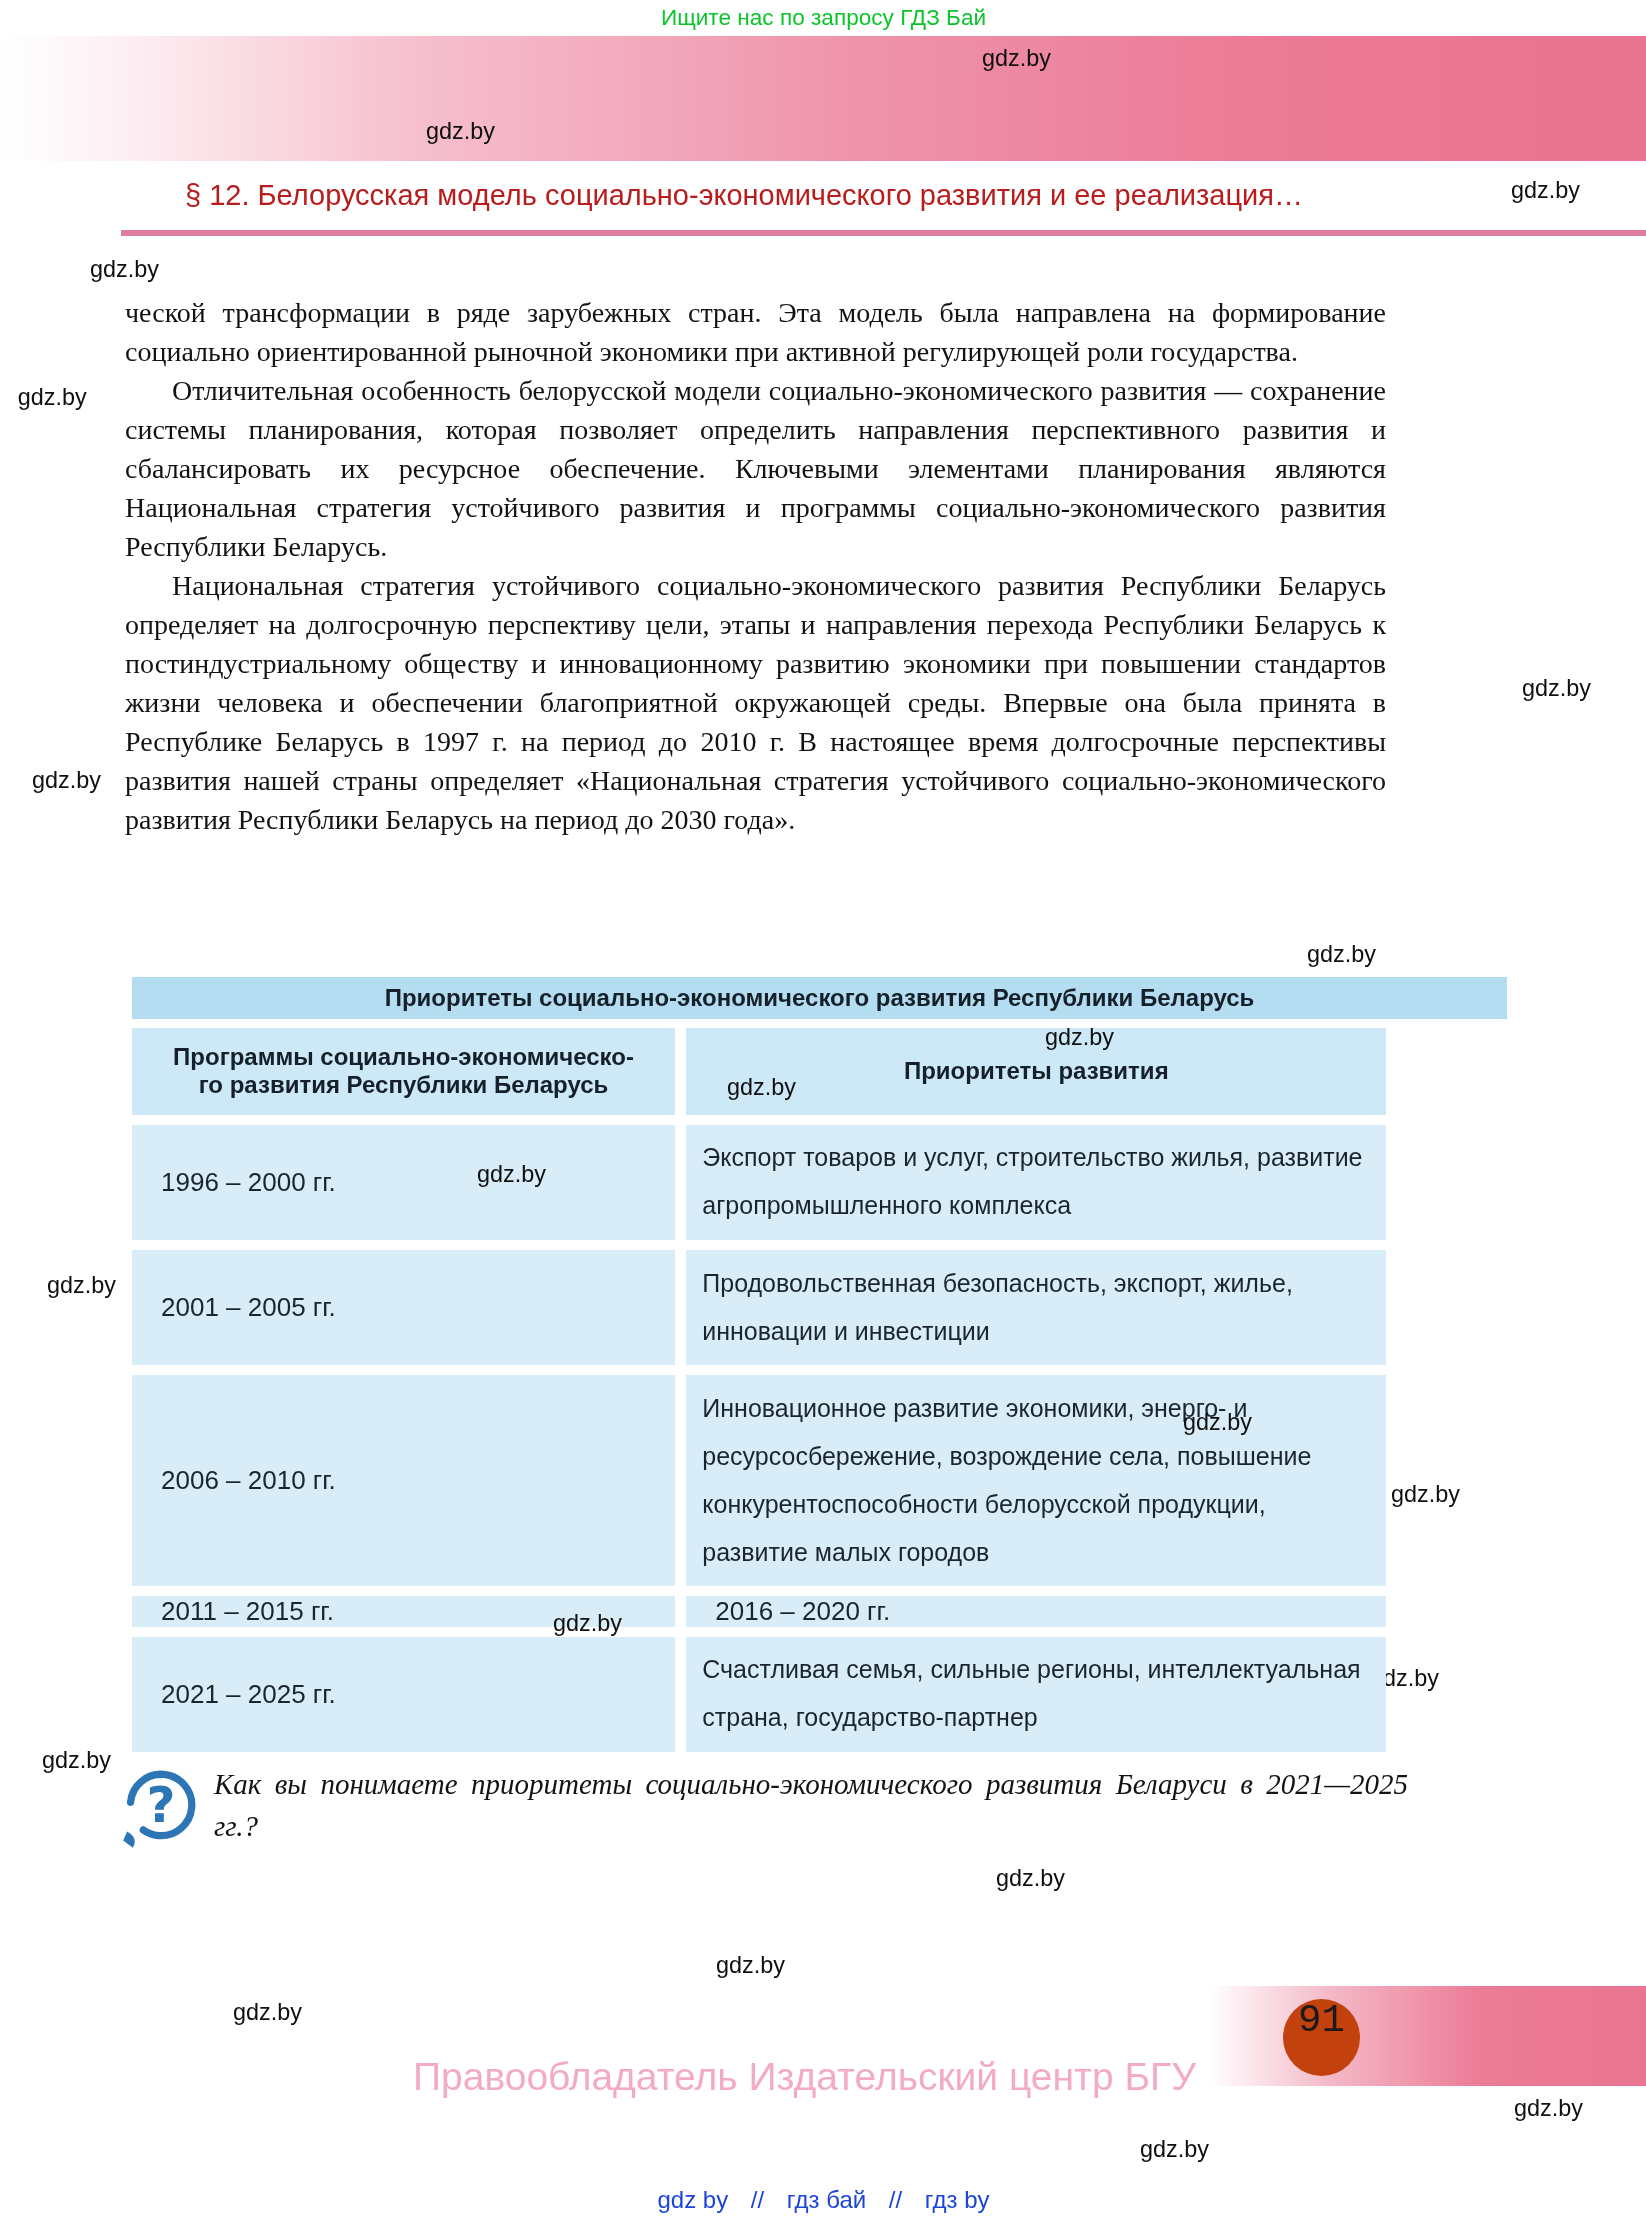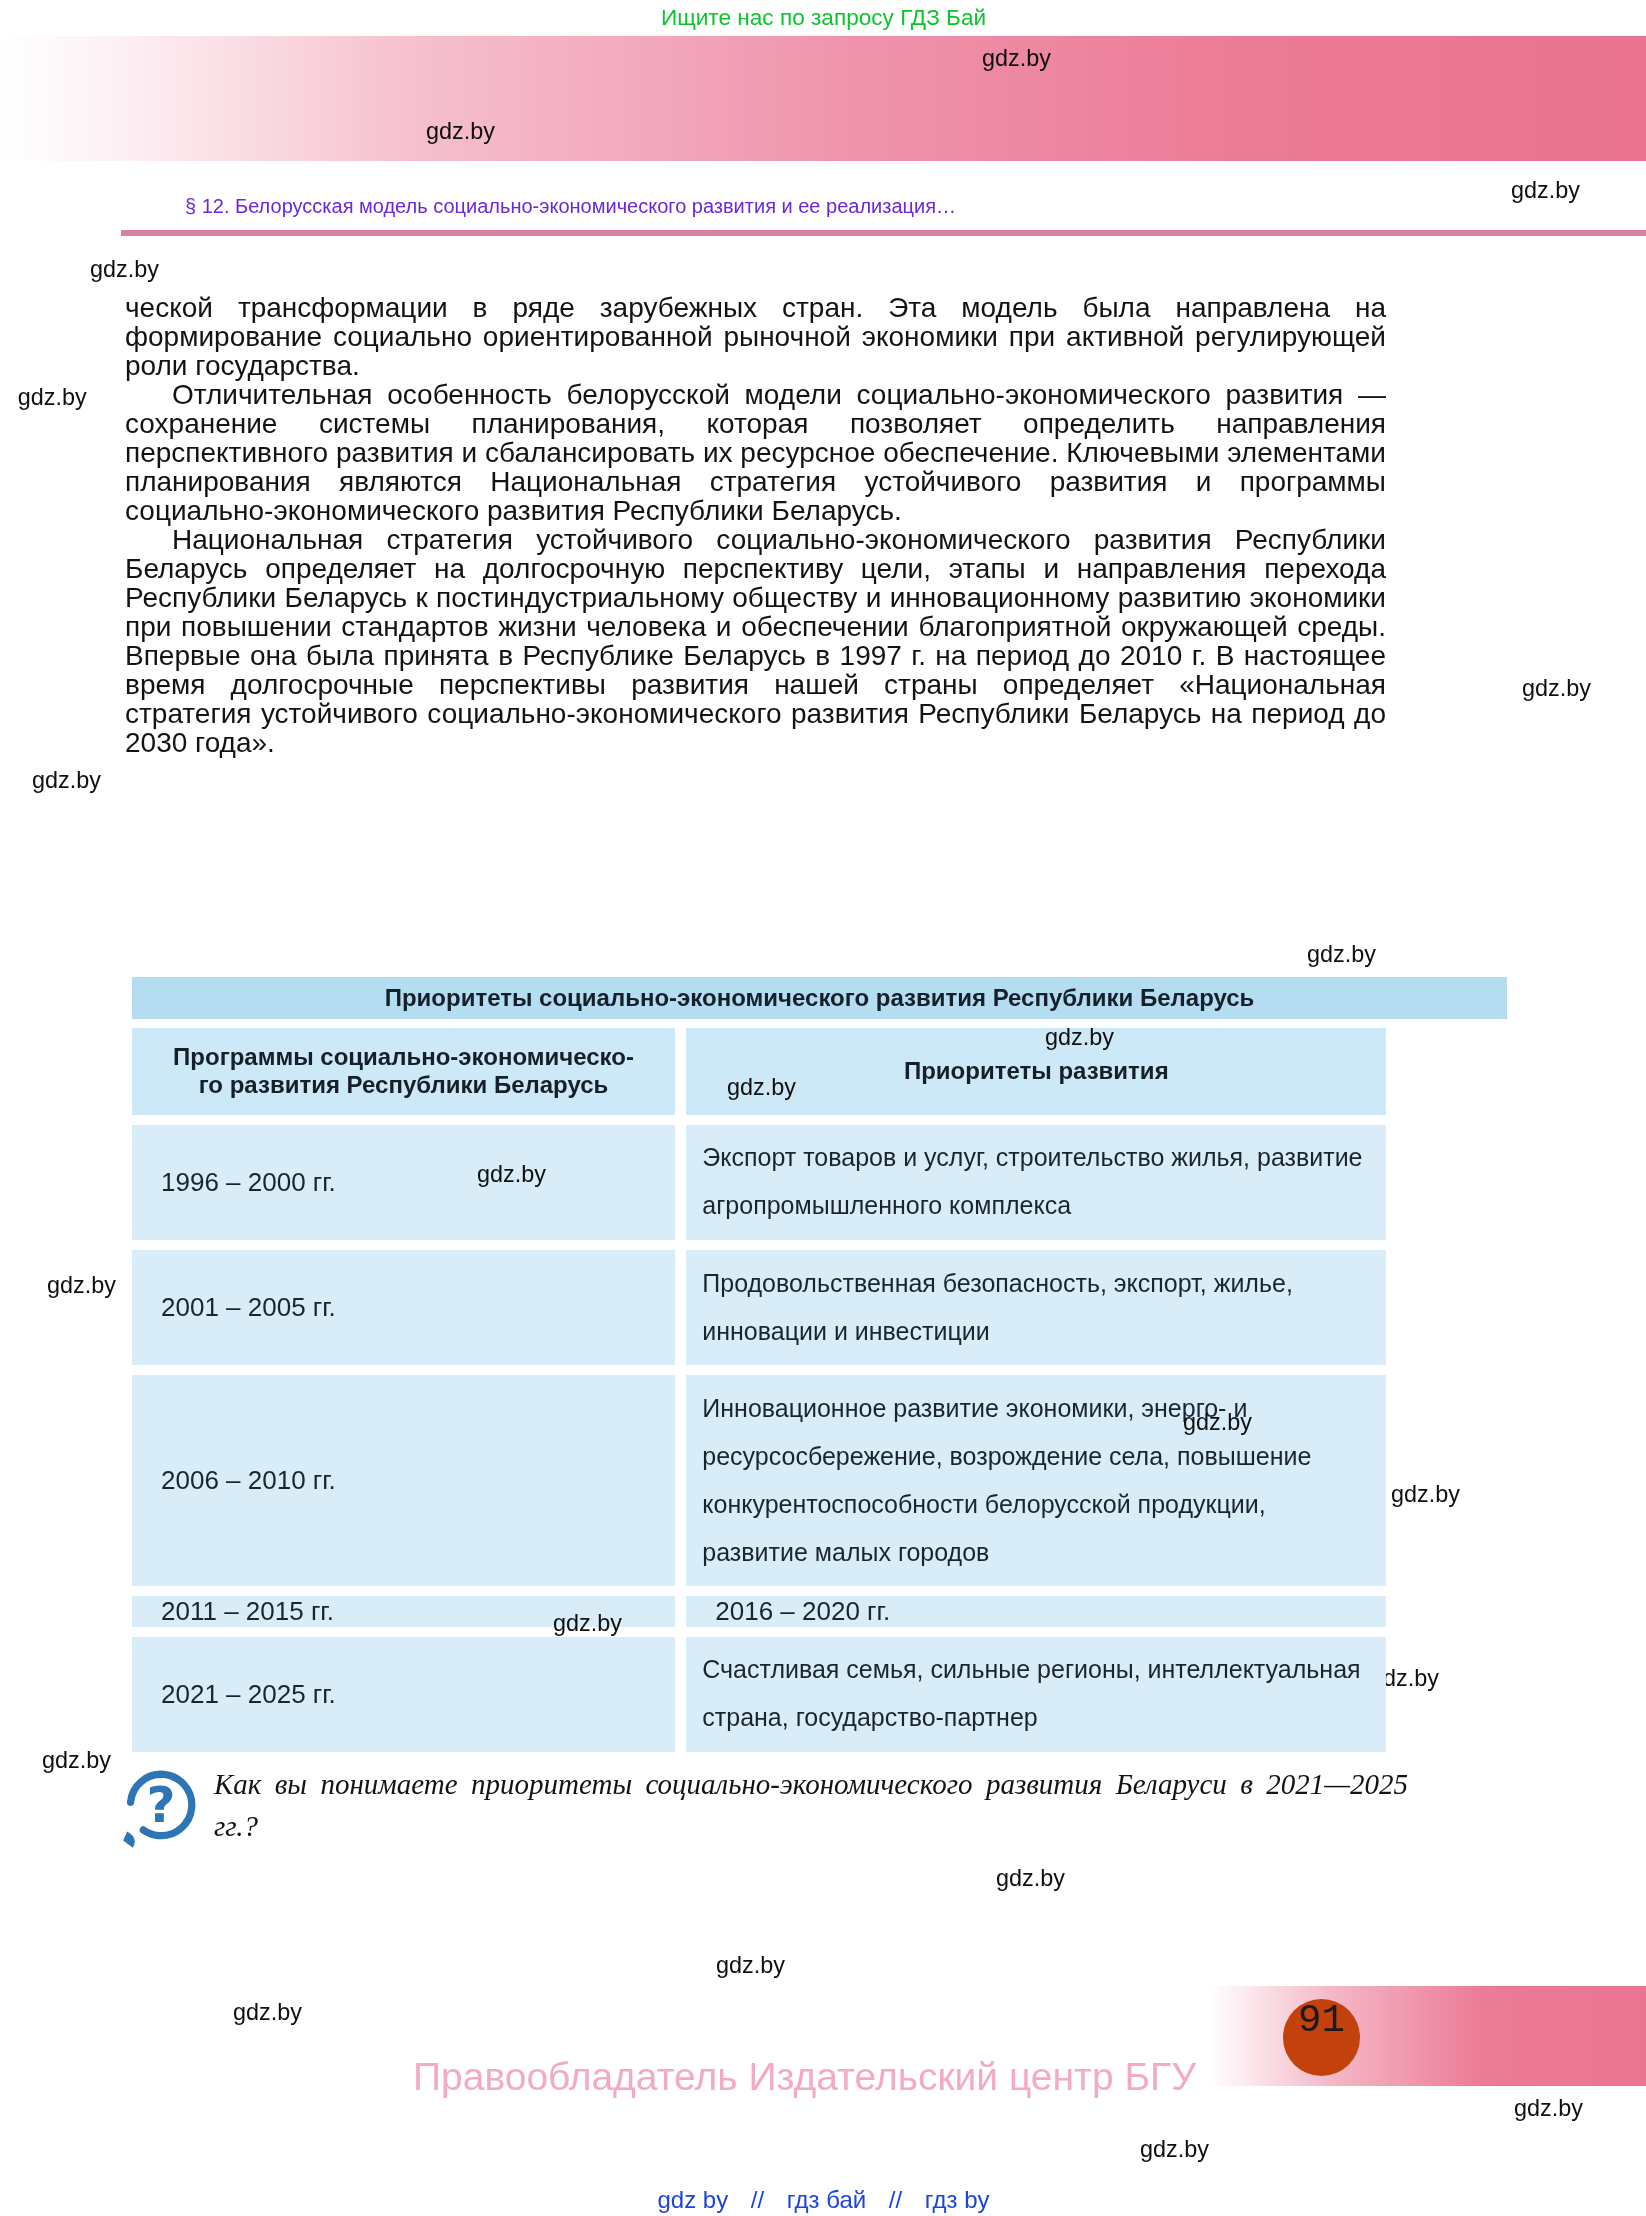--- a/index.html
+++ b/index.html
@@ -31,30 +31,30 @@
     font-family:Liberation Mono, monospace; font-size:39px; color:#1a1a1a;
   }
   
   .wm {
     position:absolute; font-size:23.4px; color:#101010;
     font-family:"Liberation Sans", sans-serif; white-space:nowrap;
   }
   
   .sec-title {
     position:absolute; left:185px; top:179px; width:1209px;
-    font-size:20px; color:#6d28d9; white-space:nowrap;margin-top:16px;
+    font-size:29px; color:#b91c1c; white-space:nowrap;
   }
   .title-rule {
     position:absolute; left:121px; top:230px; width:1526px; height:6.4px;
     background:#df7f9f;
   }
   
   .body-col {
     position:absolute; left:125px; top:293px; width:1261px;
-    font-family:Liberation Sans, sans-serif; font-size:28px; line-height:29px;
+    font-family:Liberation Serif, serif; font-size:28px; line-height:39px;
     text-align:justify; color:#131313;
   }
   .body-col p { margin:0; }
   .body-col p.indent { text-indent:47px; }
   
   .tbl { position:absolute; left:132px; top:977px; width:1375px; }
   .tbl-title {
     background:#b4ddf1; height:42px; display:flex; align-items:center; justify-content:center;
     font-weight:bold; font-size:24px; color:#15202a; margin-bottom:8.9px;
   }

